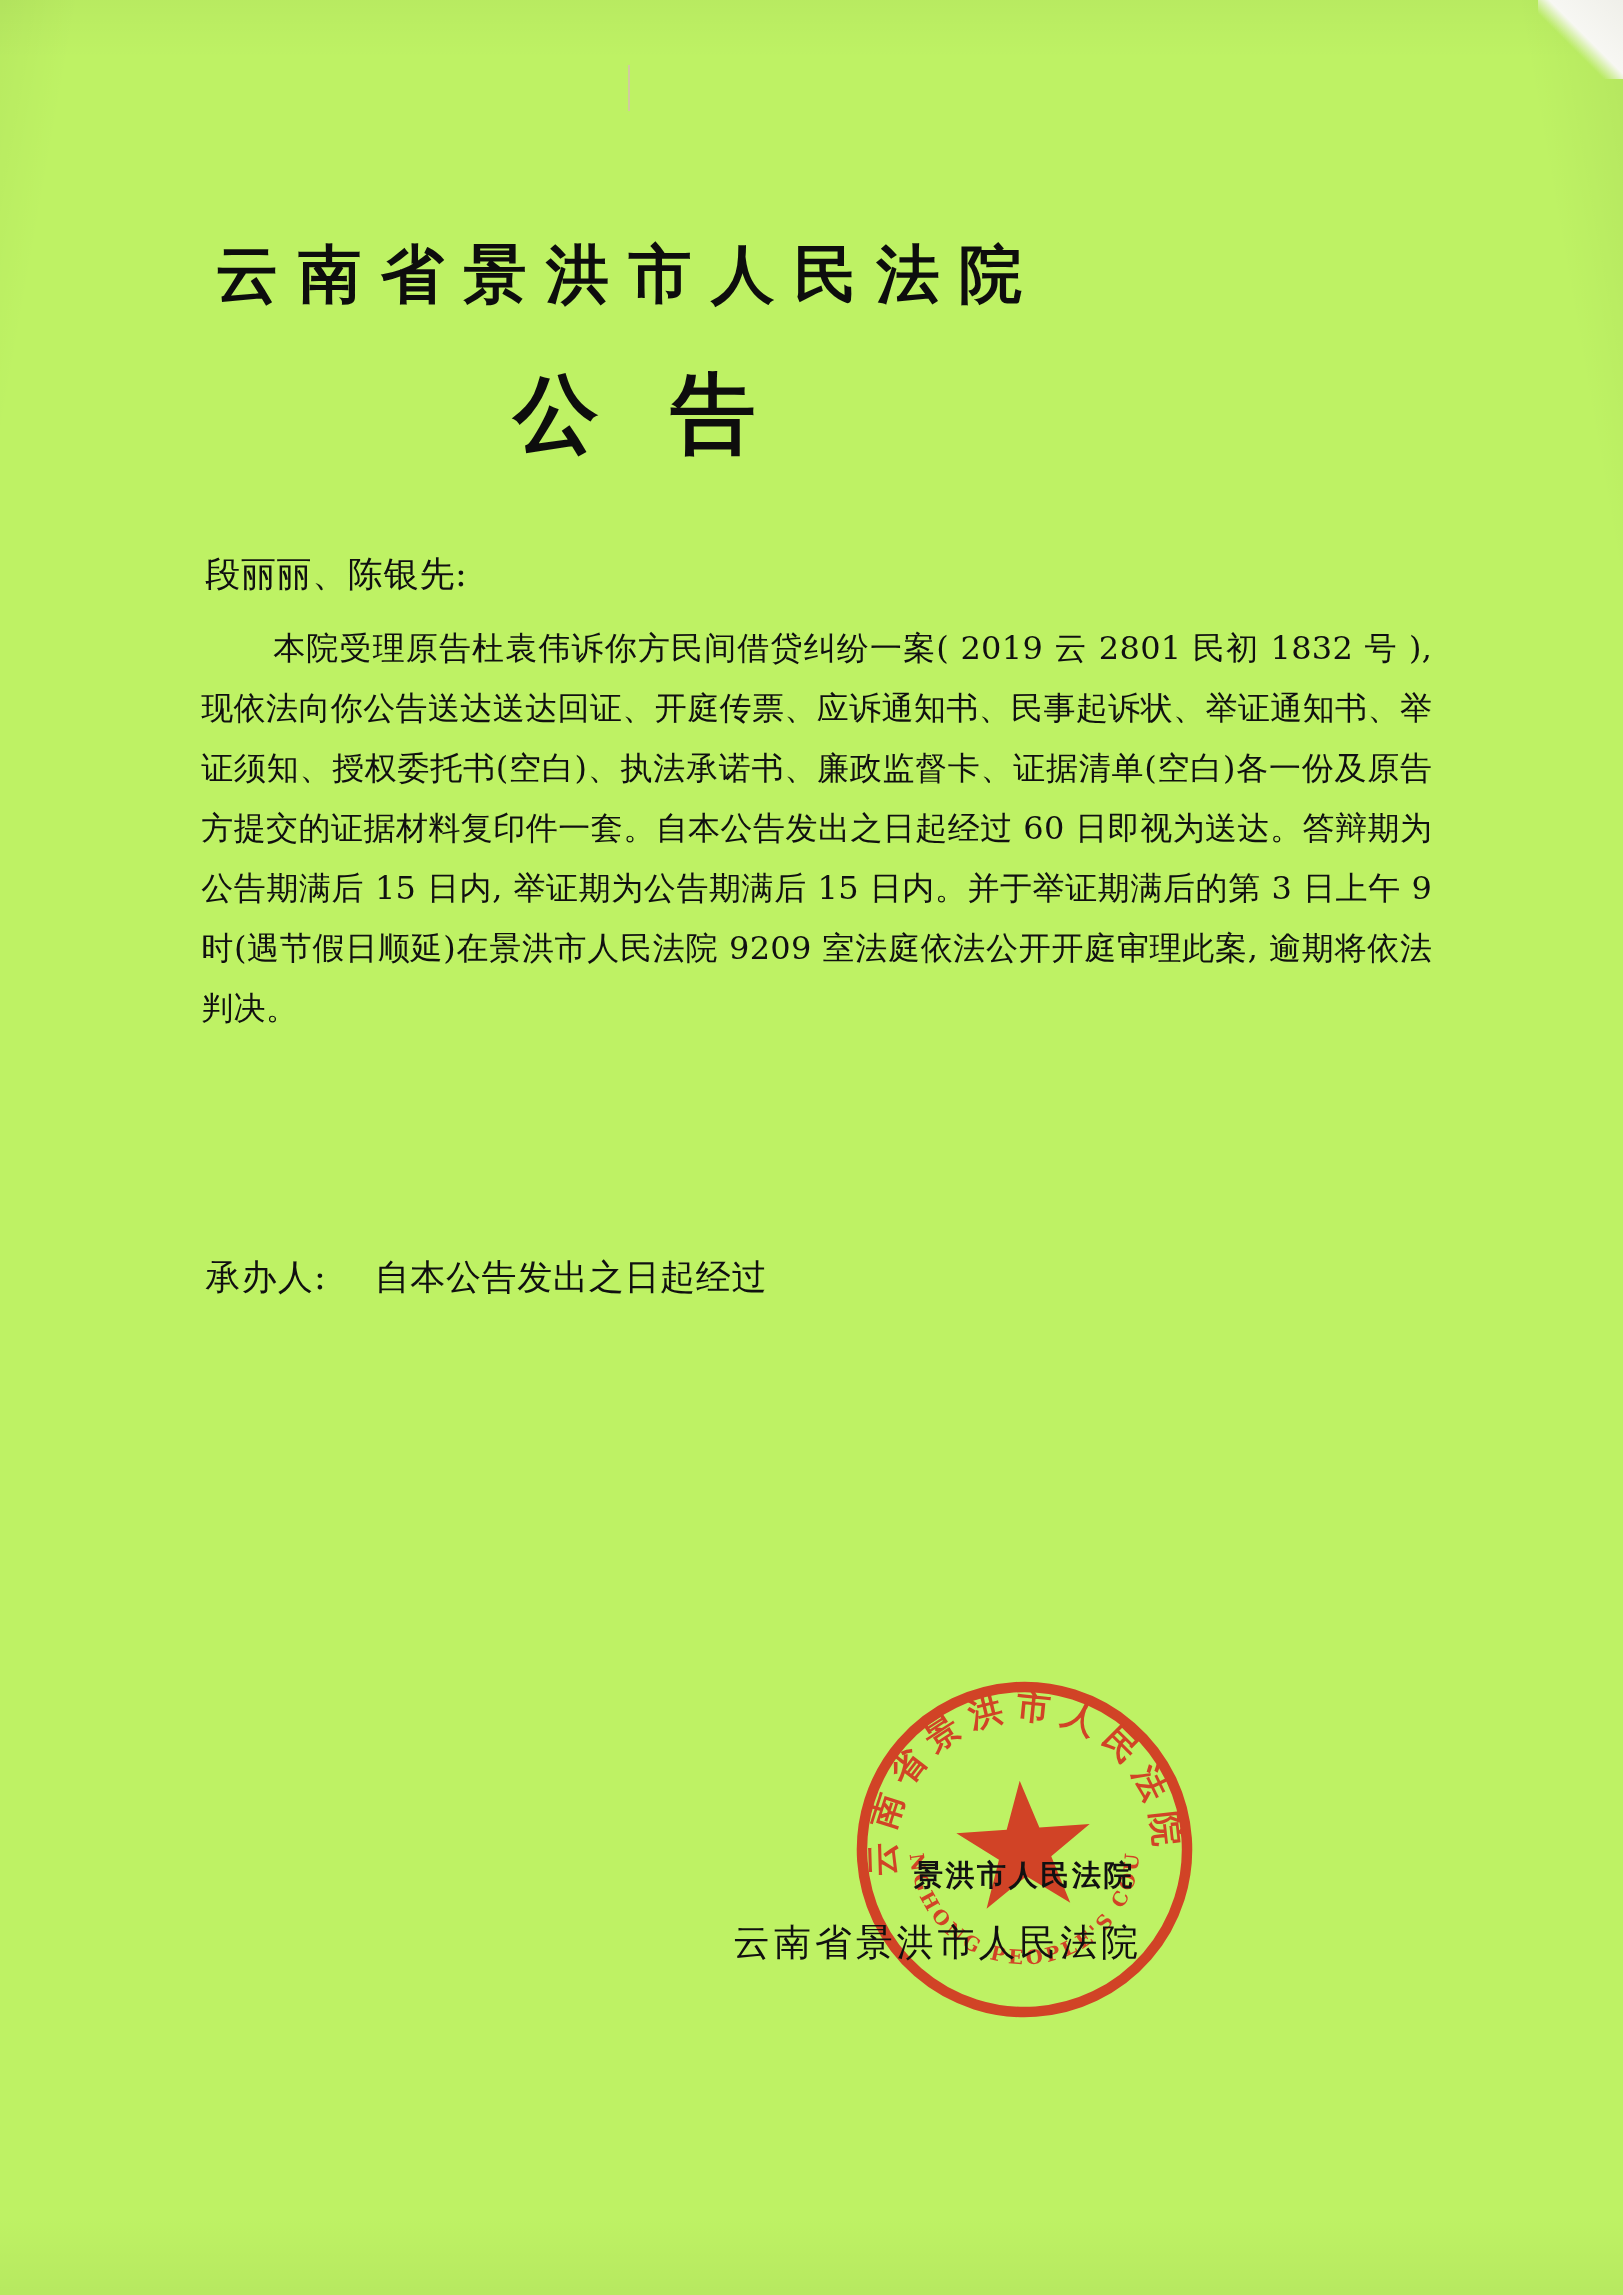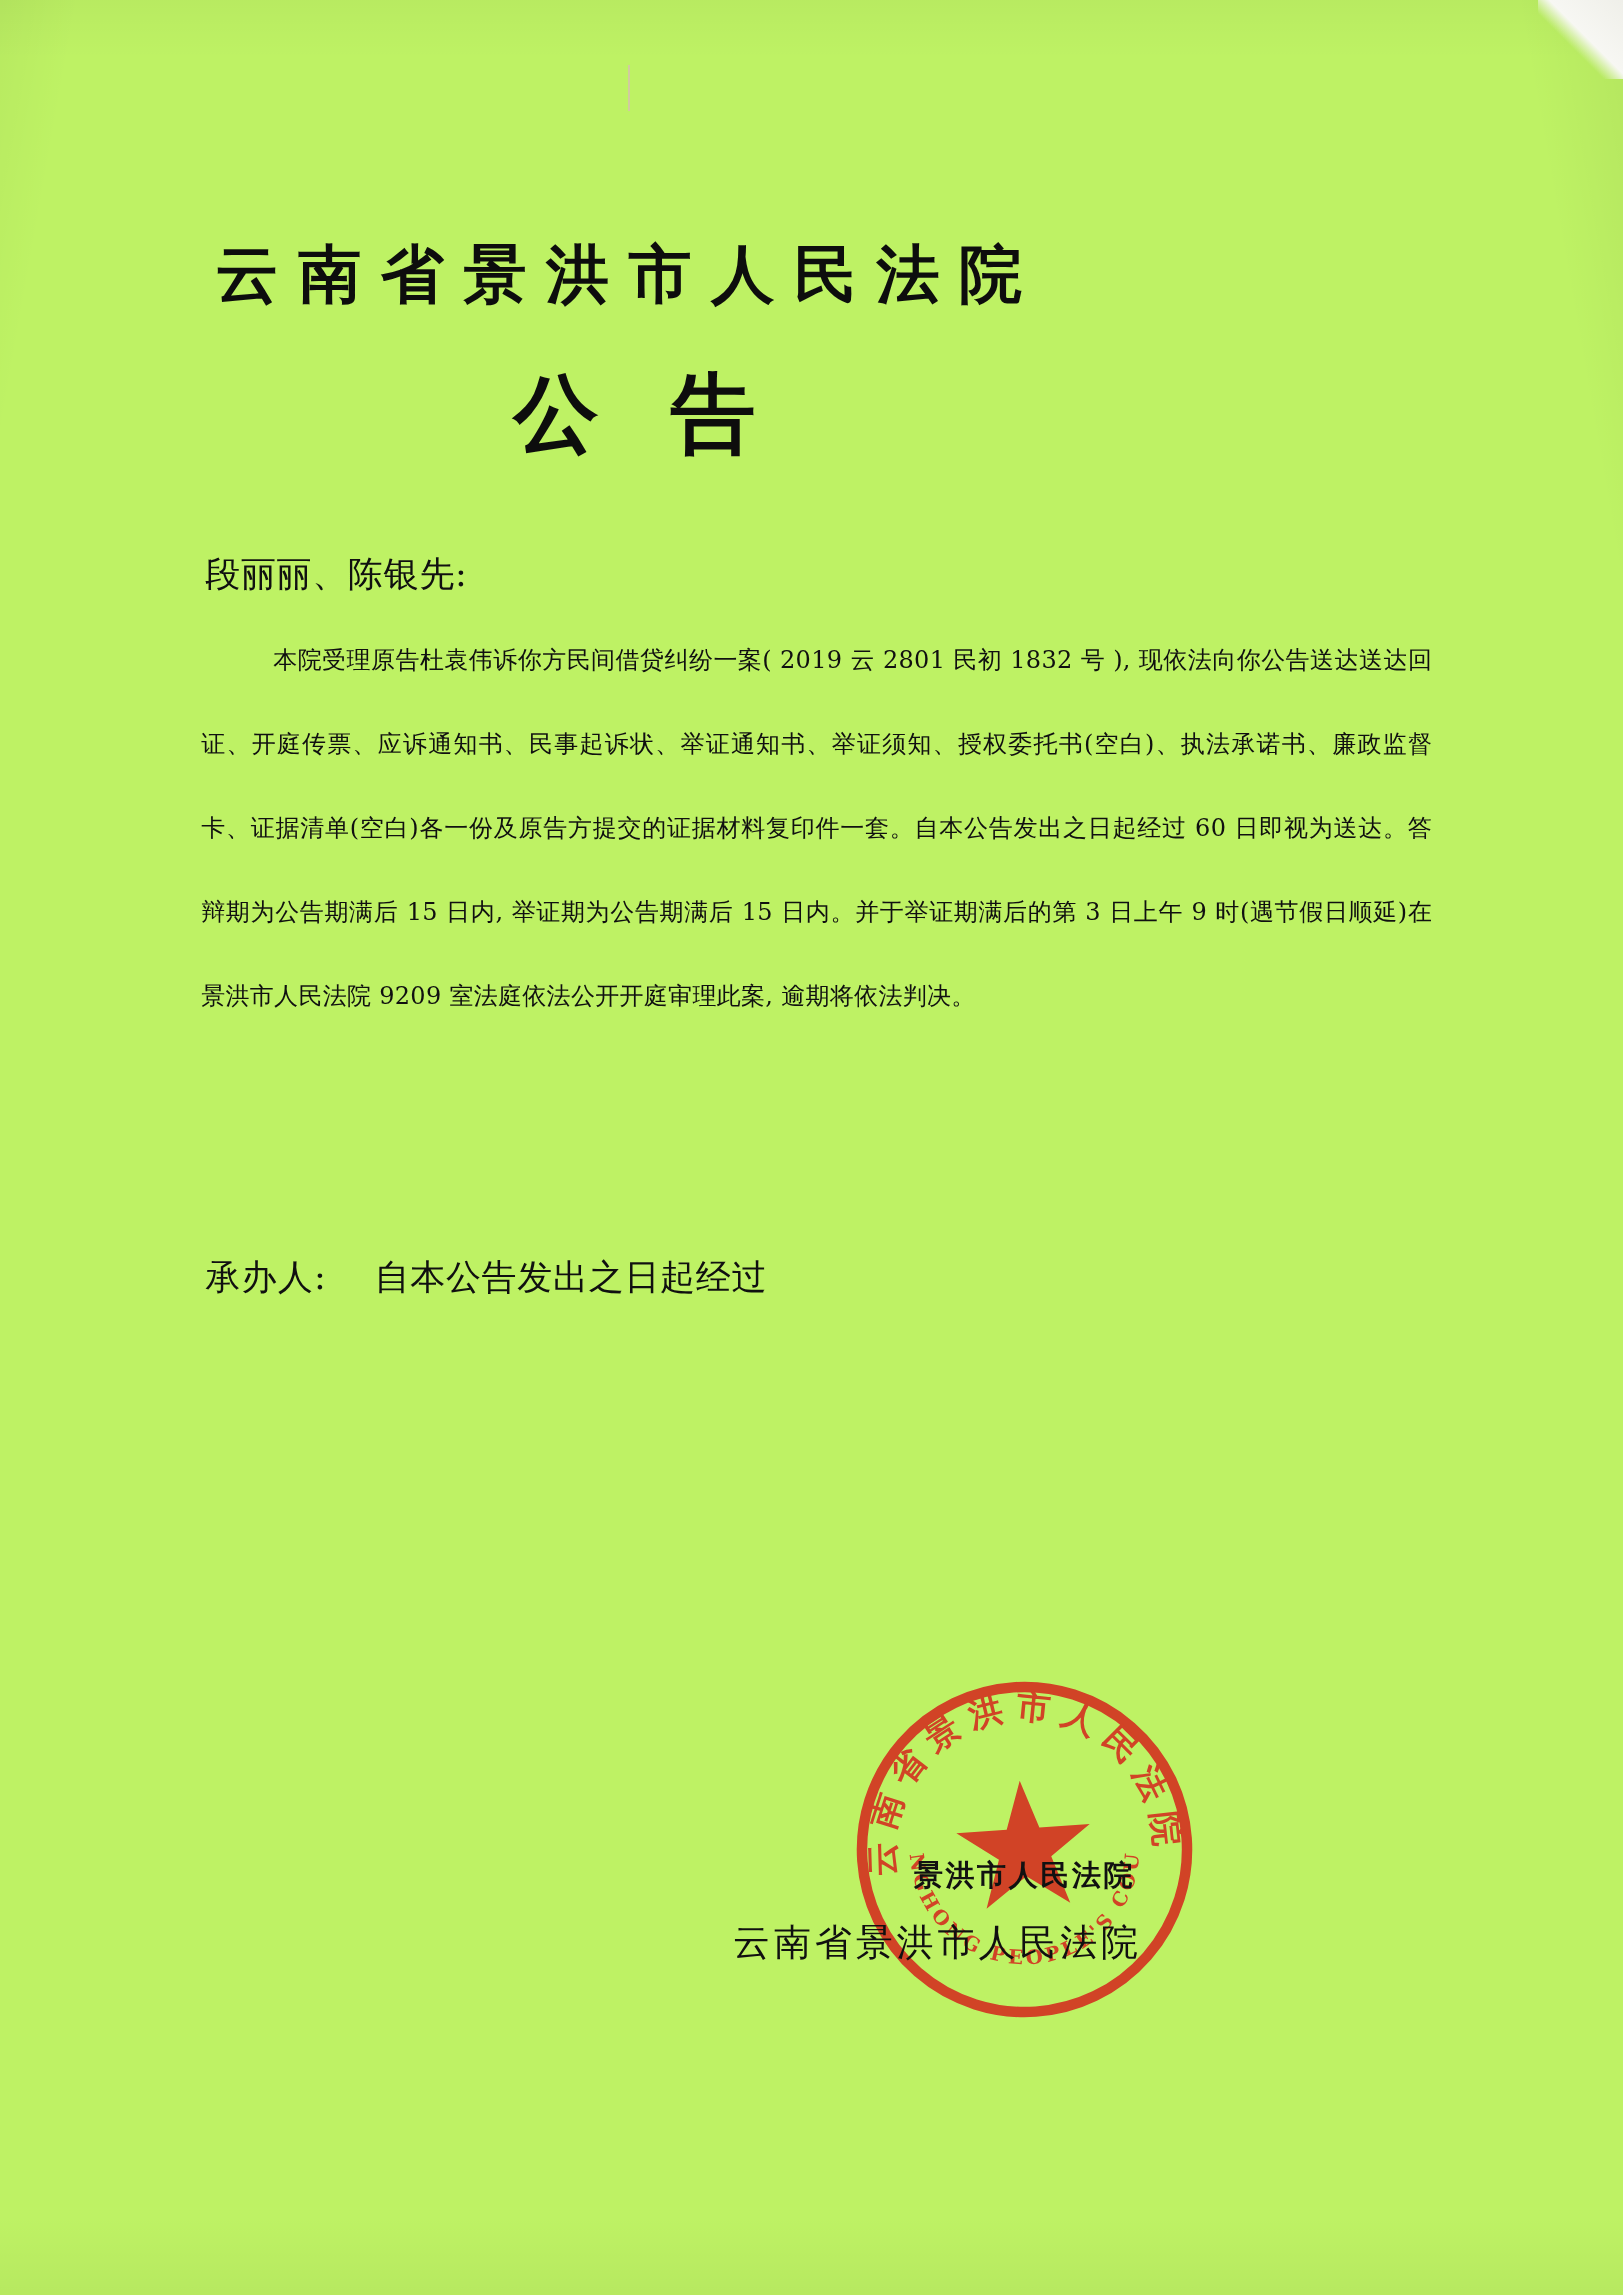--- a/index.html
+++ b/index.html
@@ -74,22 +74,22 @@
     font-family: "DejaVu Serif", serif;
     font-size: 35px;
     color: #101010;
     letter-spacing: 0.7px;
     padding-left: 9.2px;
   }
 
   .body-text {
     margin-top: 19.6px;
     font-family: "DejaVu Serif", serif;
-    font-size: 24px;
-    line-height: 84px;
+    font-size: 32px;
+    line-height: 60px;
     color: #101010;
     text-align: justify;
     text-justify: inter-ideograph;
     text-indent: 72px;
     width: 1231px;
     padding-left: 5.2px;
     letter-spacing: 0.3px;
   }
 
   .signoff {

